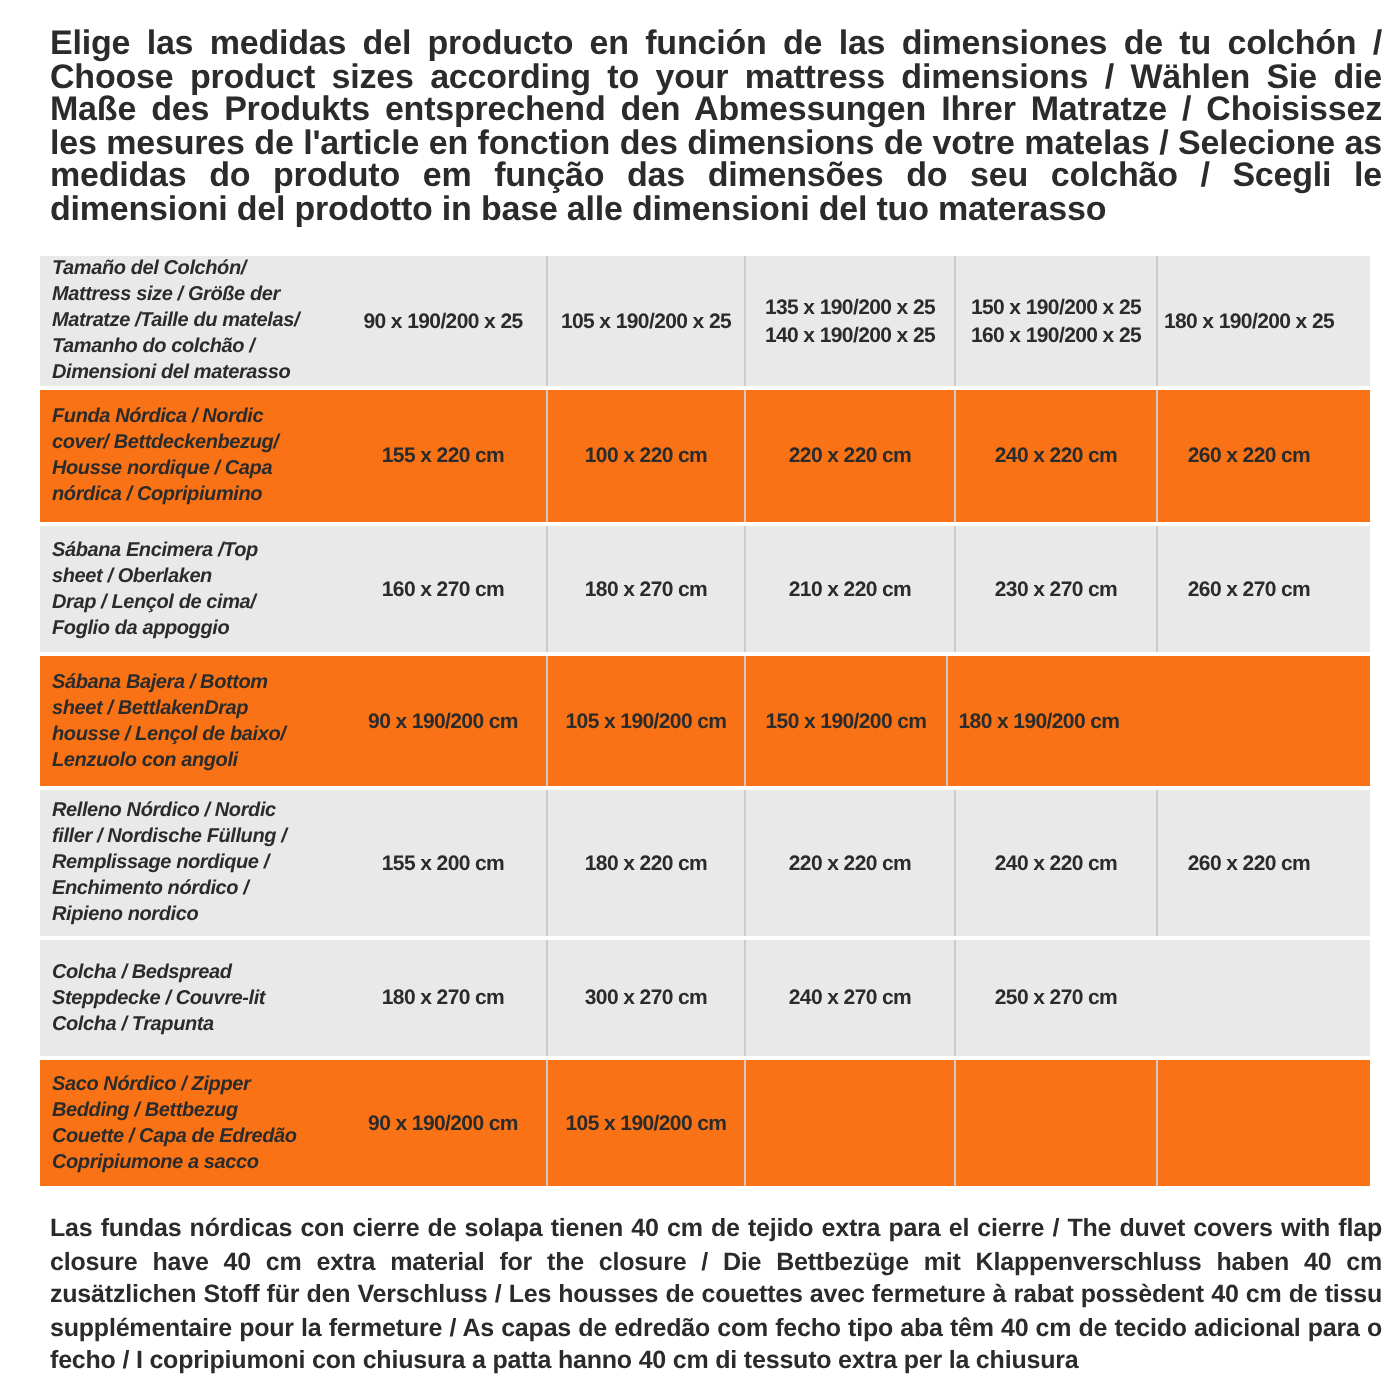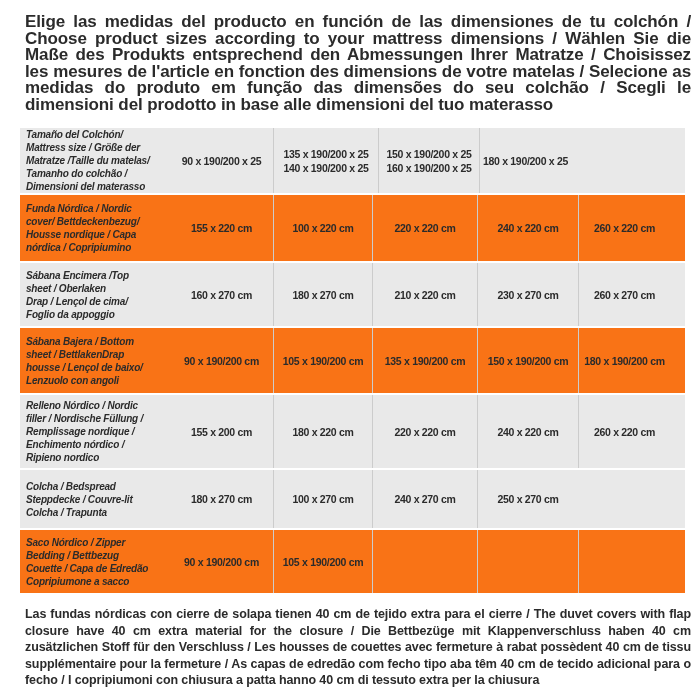--- a/index.html
+++ b/index.html
@@ -53,20 +53,21 @@
 
   <div class="size-table">
 
     <div class="row alt">
       <div class="cell label">Tamaño del Colchón/
 Mattress size / Größe der
 Matratze /Taille du matelas/
 Tamanho do colchão /
 Dimensioni del materasso</div>
       <div class="cell val c1">90 x 190/200 x 25</div>
+      <div class="cell val c2 bdr">105 x 190/200 x 25</div>
       <div class="cell val c3 bdr">135 x 190/200 x 25
 140 x 190/200 x 25</div>
       <div class="cell val c4 bdr">150 x 190/200 x 25
 160 x 190/200 x 25</div>
       <div class="cell val c5 bdr">180 x 190/200 x 25</div>
     </div>
 
     <div class="row">
       <div class="cell label">Funda Nórdica /  Nordic
 cover/ Bettdeckenbezug/
@@ -91,21 +92,20 @@
       <div class="cell val c5 bdr">260 x 270 cm</div>
     </div>
 
     <div class="row">
       <div class="cell label">Sábana Bajera / Bottom
 sheet / BettlakenDrap
 housse / Lençol de baixo/
 Lenzuolo con angoli</div>
       <div class="cell val c1">90 x 190/200 cm</div>
       <div class="cell val c2 bdr">105 x 190/200 cm</div>
-      <div class="cell val c3 bdr">135 x 190/200 cm</div>
       <div class="cell val c4 bdr">150 x 190/200 cm</div>
       <div class="cell val c5 bdr">180 x 190/200 cm</div>
     </div>
 
     <div class="row alt">
       <div class="cell label">Relleno Nórdico / Nordic
 filler / Nordische Füllung /
 Remplissage nordique /
 Enchimento nórdico /
 Ripieno nordico</div>
@@ -115,21 +115,21 @@
       <div class="cell val c4 bdr">240 x 220 cm</div>
       <div class="cell val c5 bdr">260 x 220 cm</div>
     </div>
 
 
     <div class="row alt">
       <div class="cell label">Colcha / Bedspread
 Steppdecke / Couvre-lit
 Colcha / Trapunta</div>
       <div class="cell val c1">180 x 270 cm</div>
-      <div class="cell val c2 bdr">100 x 270 cm</div>
+      <div class="cell val c2 bdr">300 x 270 cm</div>
       <div class="cell val c3 bdr">240 x 270 cm</div>
       <div class="cell val c4 bdr">250 x 270 cm</div>
     </div>
 
     <div class="row">
       <div class="cell label">Saco Nórdico / Zipper
 Bedding / Bettbezug
 Couette  / Capa de Edredão
 Copripiumone a sacco</div>
       <div class="cell val c1">90 x 190/200 cm</div>

